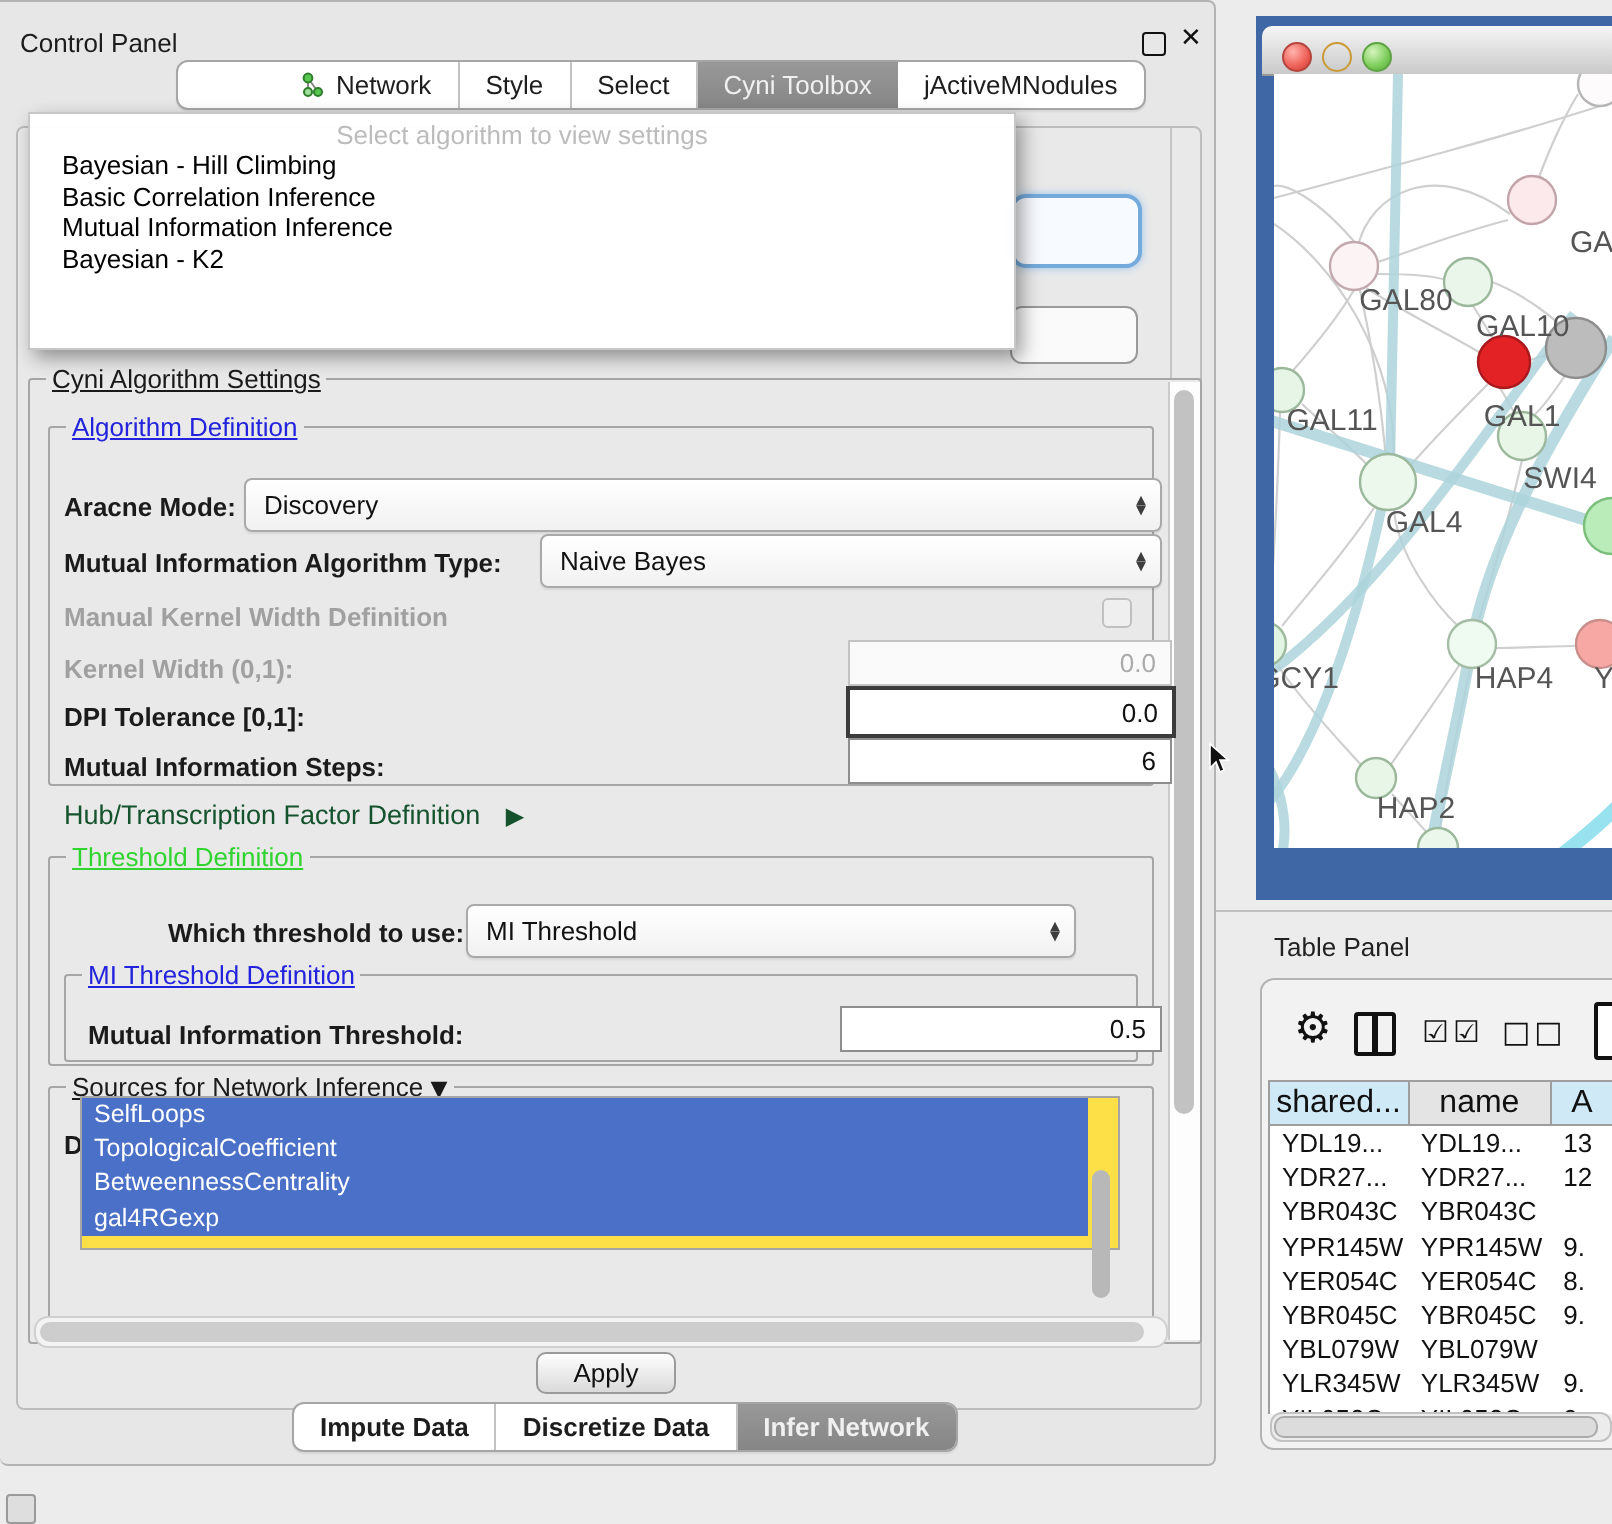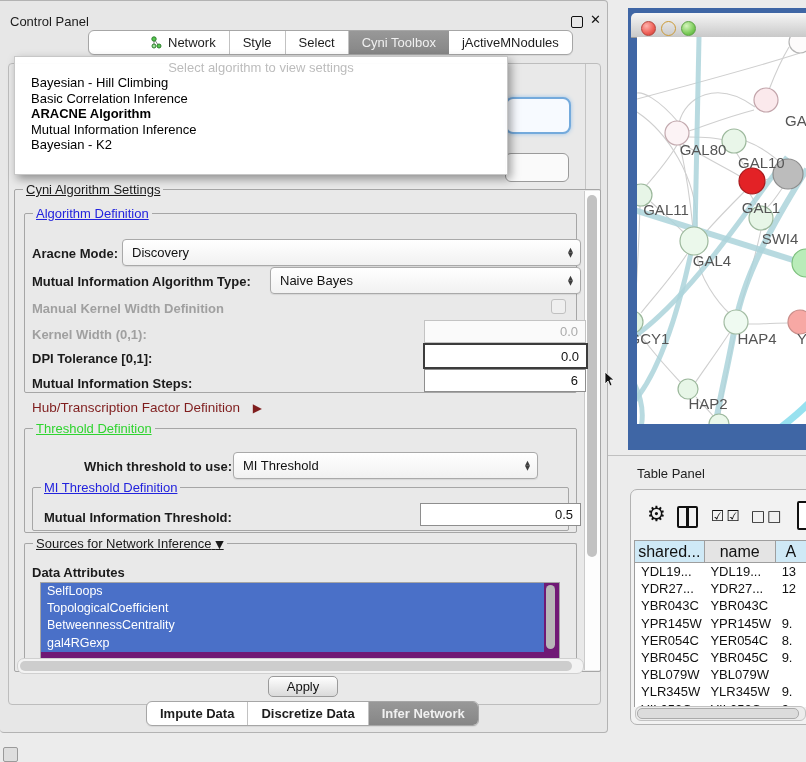--- a/index.html
+++ b/index.html
@@ -50,21 +50,21 @@
          justify-content:center;font-size:6.5px;line-height:5px;color:#3d3d3d;
          font-family:"DejaVu Sans",sans-serif;}
   .field{position:absolute;background:#fff;border:1px solid #8e8e8e;font-size:13px;color:#111;
          display:flex;align-items:center;justify-content:flex-end;padding:0 7px;}
   .field.dis{background:#fafafa;border-color:#c3c3c3;color:#ababab;}
   .field.strong{border:2px solid #3c3c3c;}
   .checkbox{position:absolute;width:13px;height:13px;border:1px solid #c0c0c0;
             border-radius:3px;background:#efefef;}
   .vscroll{left:584px;top:190px;width:15px;height:479px;background:#fdfdfd;border-left:1px solid #cbcbcb;}
   .vscroll .thumb{position:absolute;left:2px;top:4px;width:10px;height:362px;background:#c2c2c2;border-radius:6px;}
-  .attrlist{left:40px;top:581px;width:518px;height:75px;background:#701a75;border:1px solid #a5a5a5;overflow:hidden;}
+  .attrlist{left:40px;top:547px;width:518px;height:75px;background:#fde047;border:1px solid #a5a5a5;overflow:hidden;}
   .attr-item{height:17.2px;background:#4a70c8;color:#fff;font-size:12.5px;line-height:17.2px;
              padding-left:6px;width:497px;}
   .attr-scroll{position:absolute;right:3px;top:3px;width:9px;height:64px;background:#b8b8b8;border-radius:5px;}
   .hscroll{left:17px;top:657px;width:565px;height:14px;background:#f3f3f3;border:1px solid #d0d0d0;border-radius:7px;}
   .hscroll .thumb{position:absolute;left:2px;top:1.5px;width:552px;height:10px;background:#cdcdcd;border-radius:5px;}
   .applybtn{left:268px;top:675px;width:70px;height:21px;border:1px solid #9a9a9a;border-radius:5px;
             background:linear-gradient(#fefefe,#dadada);font-size:13px;color:#111;
             display:flex;align-items:center;justify-content:center;}
   
   .netwin{left:628px;top:8px;width:178px;height:442px;background:#3f66a5;}
@@ -135,21 +135,20 @@
   <div class="abs outerpanel"></div>
   <div class="abs vline585"></div>
   <div class="abs combo-frag"></div>
   <div class="abs field-frag"></div>
 
   <div class="abs dropdown">
     <div class="dd-hint">Select algorithm to view settings</div>
     <div id="dd-items">
         <div class="dd-item">Bayesian - Hill Climbing</div>
         <div class="dd-item">Basic Correlation Inference</div>
-        <div class="dd-item hl">ARACNE Algorithm</div>
         <div class="dd-item">Mutual Information Inference</div>
         <div class="dd-item">Bayesian - K2</div>
       </div>
   </div>
 
   <div class="abs group" style="left:14px;top:188px;width:585px;height:481px;">
     <span class="gtitle">Cyni Algorithm Settings</span>
   </div>
   <div class="abs vscroll">
       <div class="thumb"></div>
@@ -176,21 +175,21 @@
   </div>
   <div class="lbl dis" style="left:32px;top:300px;">Manual Kernel Width Definition</div>
   <div class="checkbox" style="left:551px;top:298px;"></div>
   <div class="lbl dis" style="left:32px;top:326px;">Kernel Width (0,1):</div>
   <div class="field dis" style="left:424px;top:319px;width:146px;height:21px;">0.0</div>
   <div class="lbl" style="left:32px;top:350px;">DPI Tolerance [0,1]:</div>
   <div class="field strong" style="left:423px;top:342px;width:147px;height:22px;">0.0</div>
   <div class="lbl" style="left:32px;top:375px;">Mutual Information Steps:</div>
   <div class="field" style="left:424px;top:368px;width:146px;height:21px;">6</div>
 
-  <div class="abs" style="left:32px;top:399px;font-size:13.5px;color:#7f1d1d;">
+  <div class="abs" style="left:32px;top:399px;font-size:13.5px;color:#14532d;">
     <span>Hub/Transcription Factor Definition</span>
     <span style="margin-left:9px;font-size:12px;font-family:'DejaVu Sans',sans-serif;">▶</span>
   </div>
 
   <div class="abs group" style="left:24px;top:427px;width:551px;height:103px;">
     <span class="gtitle green">Threshold Definition</span>
   </div>
   <div class="lbl" style="left:84px;top:458px;">Which threshold to use:</div>
   <div class="combo" style="left:233px;top:451px;width:294px;height:25px;">
     <span>MI Threshold</span>

